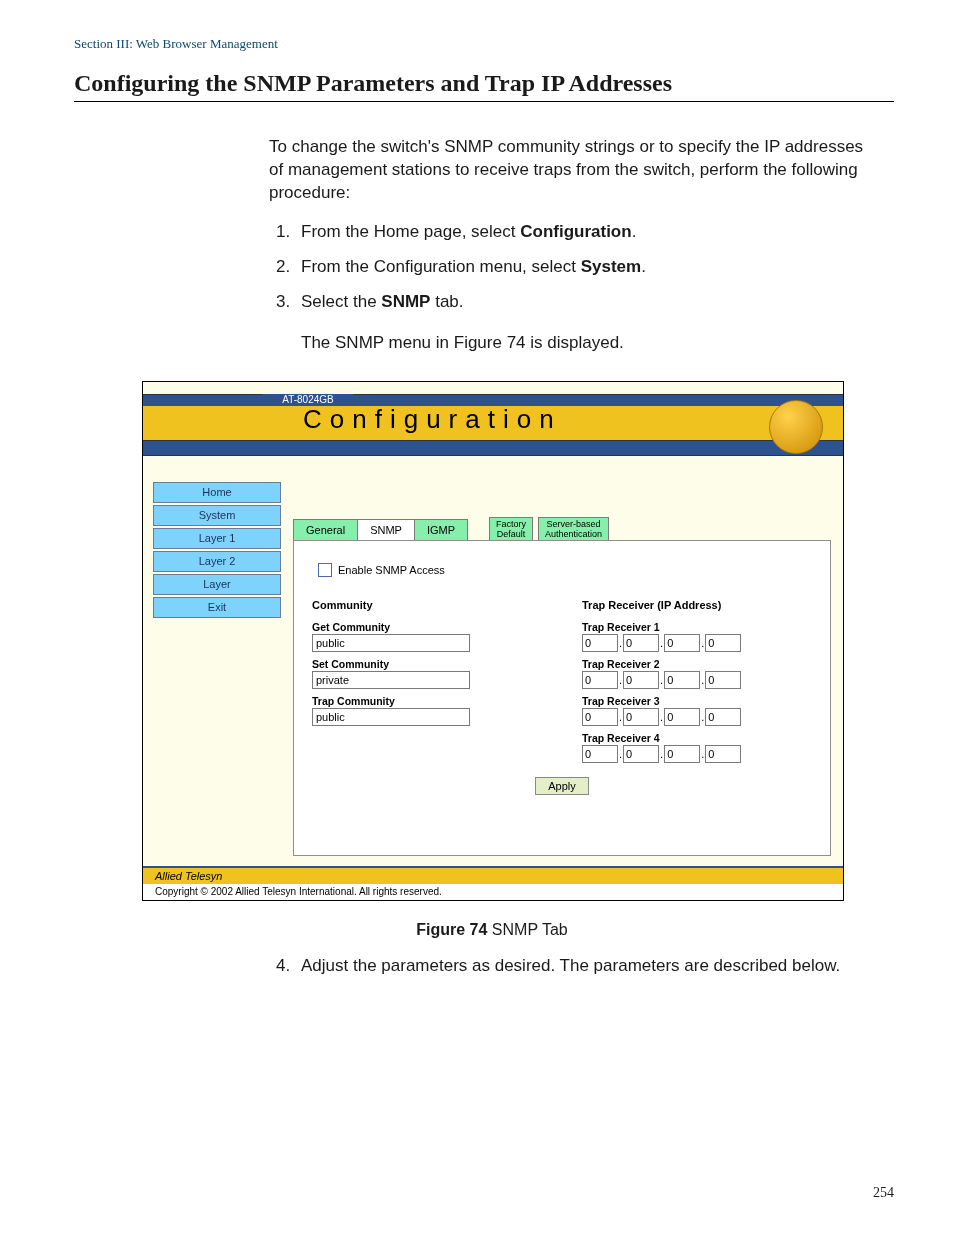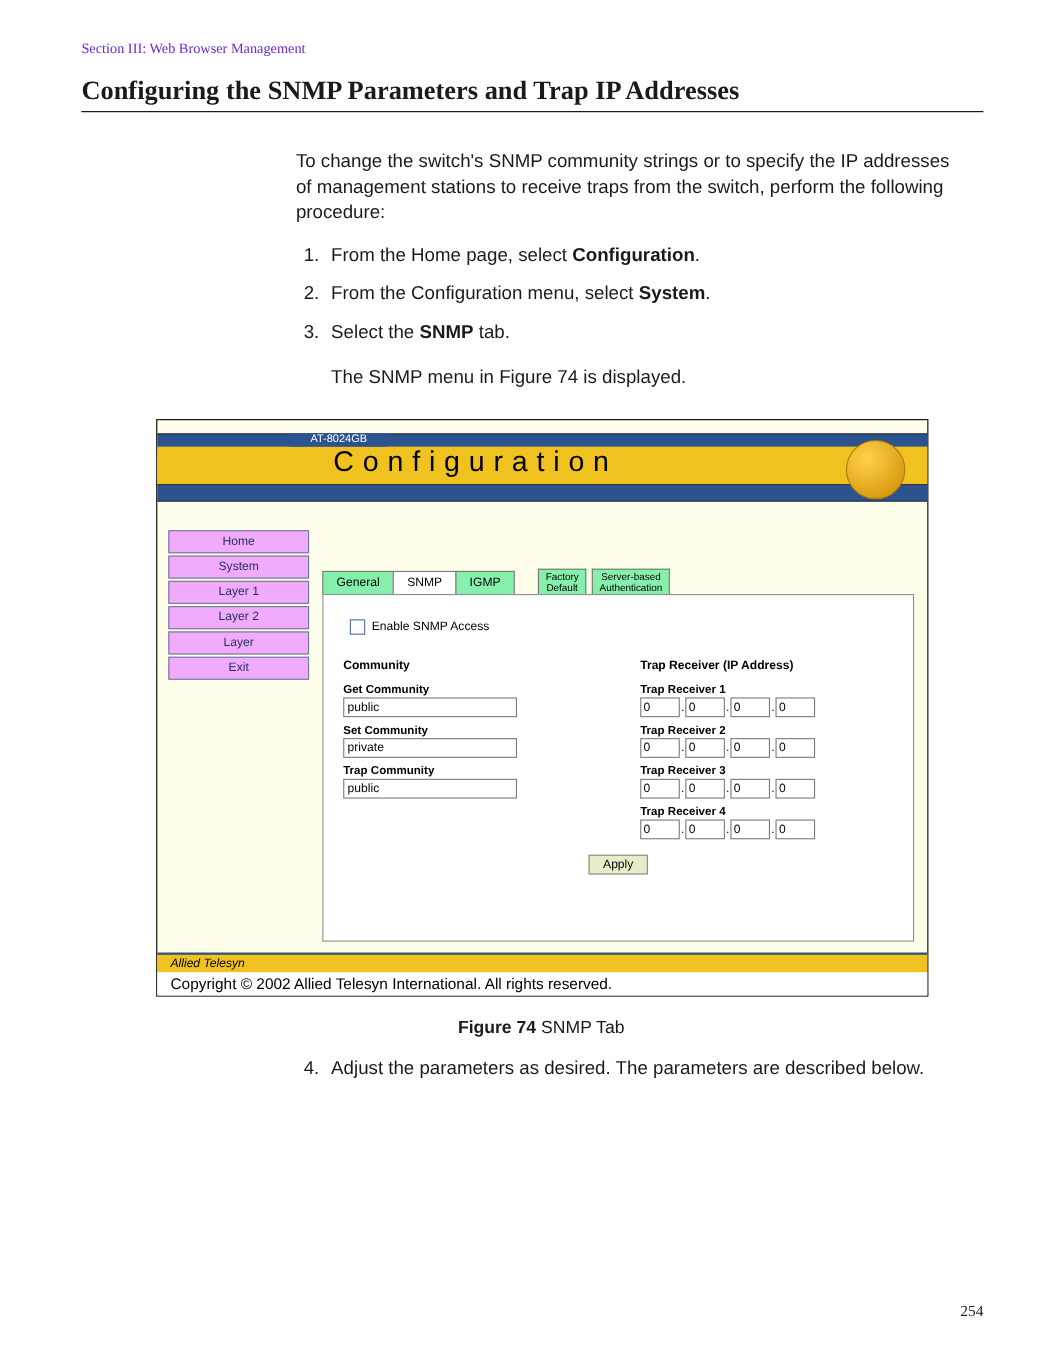--- a/index.html
+++ b/index.html
@@ -12,21 +12,21 @@
     width: 954px;
     height: 1235px;
     box-sizing: border-box;
     padding: 36px 60px 20px 74px;
     position: relative;
     font-size: 17px;
   }
   .section-path {
     font-family: Georgia, "Times New Roman", serif;
     font-size: 13px;
-    color: #6d28d9;
+    color: #0c4a6e;
     margin-bottom: 18px;
   }
   h1.title {
     font-family: Georgia, "Times New Roman", serif;
     font-weight: 700;
     font-size: 24px;
     margin: 6px 0 0 0;
     padding-bottom: 4px;
     border-bottom: 1px solid #000;
   }
@@ -125,21 +125,21 @@
     min-height: 340px;
   }
   .sidebar {
     width: 128px;
     padding: 14px 6px 10px 10px;
   }
   .nav-item {
     height: 19px;
     line-height: 19px;
     margin-bottom: 2px;
-    background: #f0abfc;
+    background: #7dd3fc;
     border: 1px solid #6b7b95;
     color: #1f2f5a;
     font-size: 11px;
     text-align: center;
     cursor: pointer;
   }
 
   .content {
     flex: 1;
     padding: 14px 12px 10px 6px;
@@ -225,21 +225,21 @@
     background: #efc220;
     border-top: 2px solid #2c528f;
     height: 16px;
     padding-left: 12px;
     font-style: italic;
     font-size: 11px;
     line-height: 16px;
     color: #000;
   }
   .ui-copy {
-    font-size: 14px;
+    font-size: 10px;
     font-family: Verdana, sans-serif;
     padding: 2px 0 3px 12px;
     background: #fff;
   }
 
   .figure-caption {
     text-align: center;
     font-size: 16px;
     margin-top: 20px;
   }

